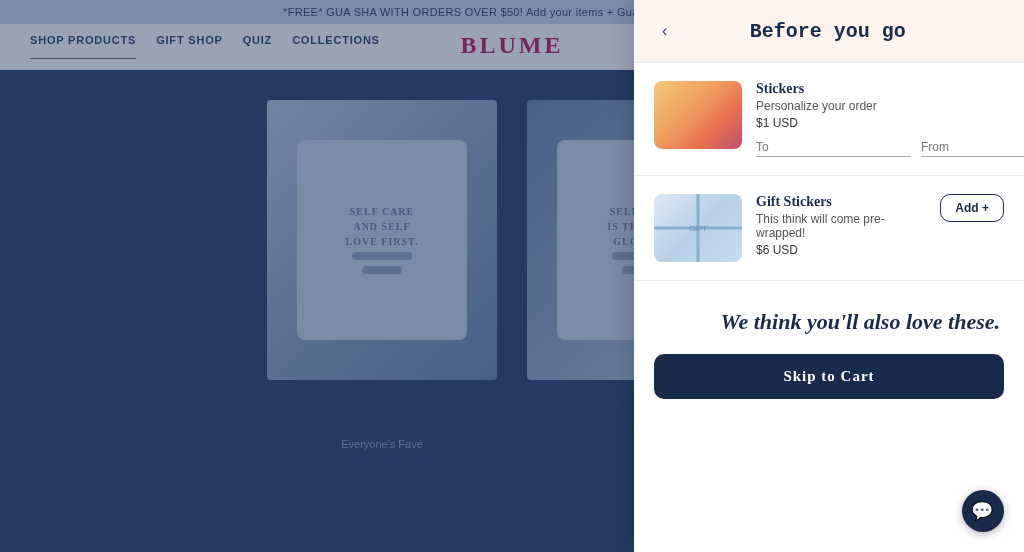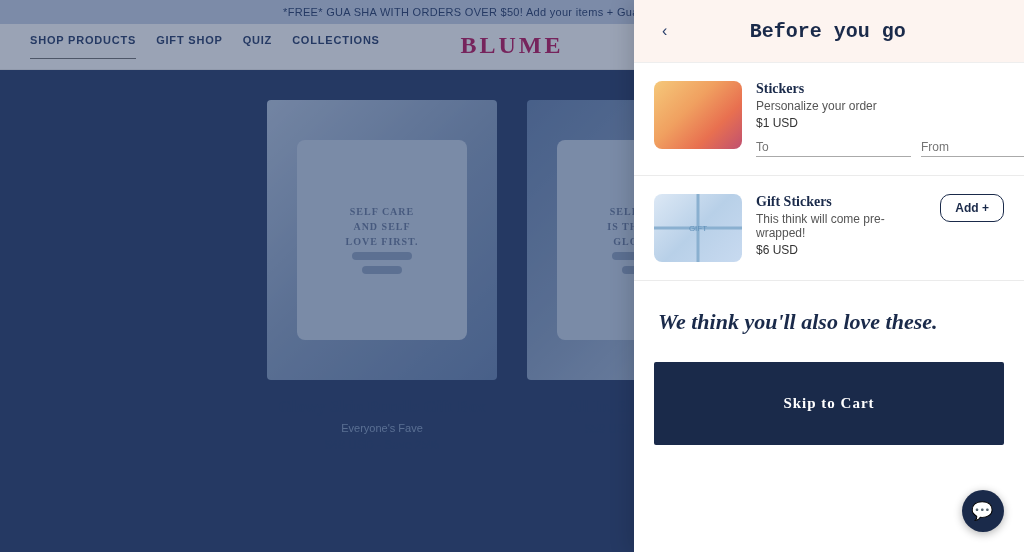--- a/index.html
+++ b/index.html
@@ -129,21 +129,21 @@
       font-size: 17px;
       font-weight: bold;
       margin-top: 16px;
       line-height: 1.3;
     }
 
     .product-card-subtitle {
       color: #8aa0c0;
       font-size: 11px;
       font-family: Arial, sans-serif;
-      margin-top: 4px;
+      margin-top: 20px;
     }
 
     .product-card-price {
       color: #2a3f6b;
       font-size: 12px;
       font-family: Arial, sans-serif;
       margin-top: 4px;
     }
 
     
@@ -319,47 +319,47 @@
       font-family: Arial, sans-serif;
       padding: 6px 14px;
       cursor: pointer;
       border-radius: 10px;
       align-self: flex-start;
       white-space: nowrap;
     }
 
     
     .love-section {
-      padding: 28px 24px 27px;
-      text-align: left;
+      padding: 28px 24px 19px;
+      text-align: right;
     }
 
     .love-title {
       font-size: 22px;
       font-weight: bold;
       color: #1a2a4a;
       font-family: Georgia, serif;
       font-style: italic;
     }
 
     
     .skip-cart-btn {
       display: block;
       width: calc(100% - 40px);
       margin: 0 20px 24px;
       background: #1a2a4a;
       color: #fff;
       border: none;
-      padding: 33px;
+      padding: 14px;
       font-size: 15px;
       font-family: Georgia, serif;
       font-weight: bold;
       letter-spacing: 1px;
       cursor: pointer;
-      border-radius: 2px;
+      border-radius: 10px;
     }
 
     
     .chat-bubble {
       position: absolute;
       bottom: 20px;
       right: 20px;
       width: 42px;
       height: 42px;
       background: #1a2a4a;

